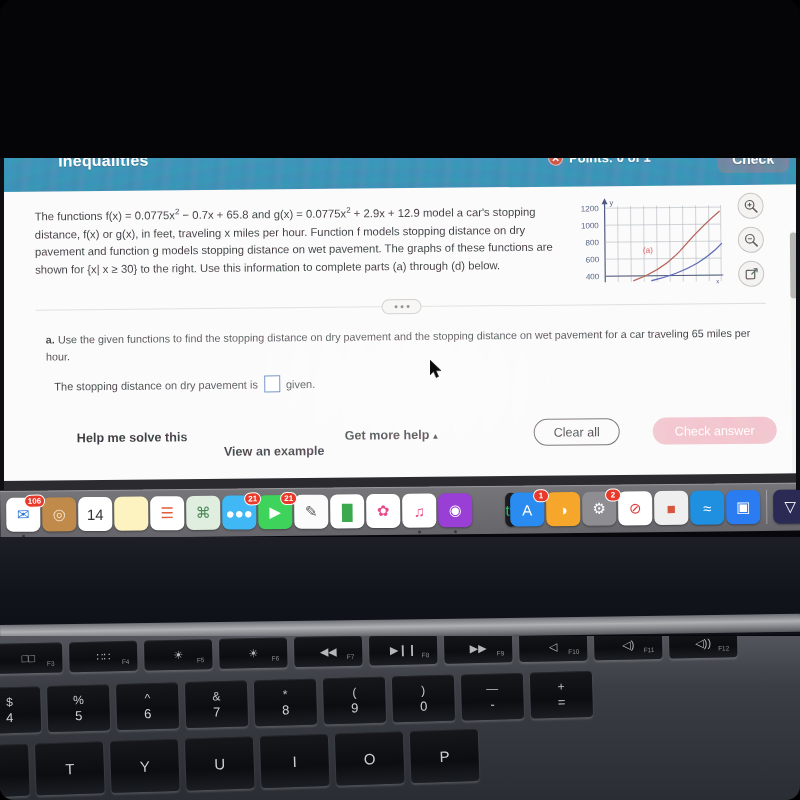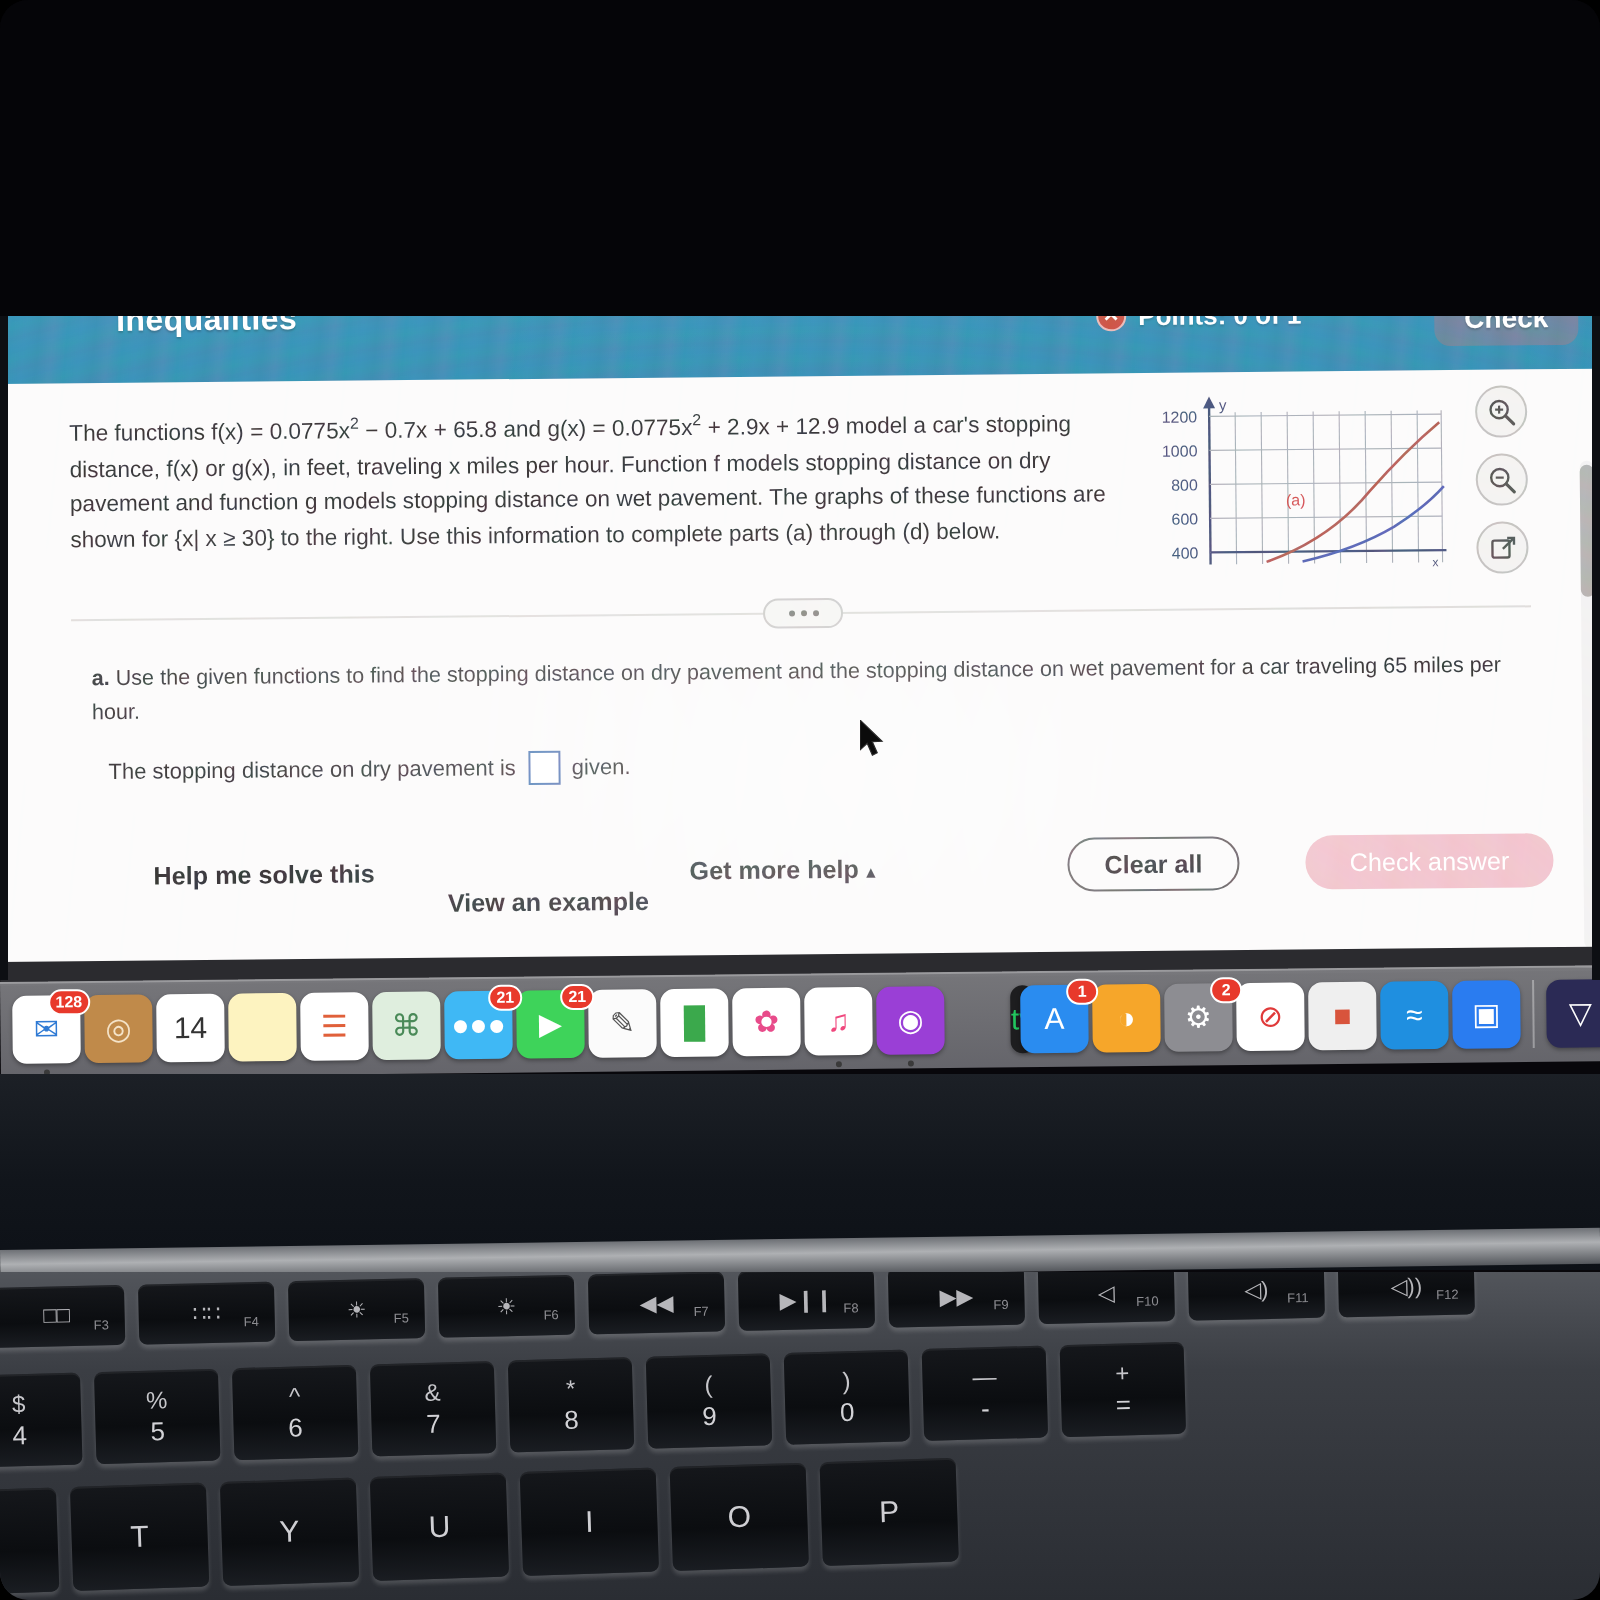--- a/index.html
+++ b/index.html
@@ -221,21 +221,20 @@
 
   .clear-btn {
     position: absolute; left: 531px; top: 4px;
     width: 86px; height: 27px;
     border-radius: 14px;
     border: 1.2px solid #4a4a4a;
     background: transparent;
     color: #17171a; font-size: 12.6px;
     display: flex; align-items: center; justify-content: center;
     cursor: pointer;
-    font-weight: bold;
   }
   .check-btn {
     position: absolute; left: 650px; top: 4px;
     width: 124px; height: 27px;
     border-radius: 14px;
     border: none;
     background: #f0b9c4;
     color: #ffffff; font-size: 12.6px;
     display: flex; align-items: center; justify-content: center;
     cursor: pointer;
@@ -530,21 +529,21 @@
     </svg>
   </div>
 
   <div class="edge-left"></div>
   <div class="edge-right"></div>
 
   <div class="screen-gap"></div>
   <div id="dock">
       <div class="dock-icon">
         <div class="glyph" style="background: rgb(255, 255, 255); color: rgb(47, 122, 212);">✉</div>
-        <span class="badge">128</span>
+        <span class="badge">106</span>
         <span class="run-dot"></span>
       </div>
       <div class="dock-icon">
         <div class="glyph" style="background: rgb(192, 138, 74); color: rgb(244, 227, 200);">◎</div>
       </div>
       <div class="dock-icon">
         <div class="glyph" style="background: rgb(255, 255, 255); color: rgb(51, 51, 51);">14</div>
       </div>
       <div class="dock-icon">
         <div class="glyph" style="background: rgb(253, 243, 192); color: rgb(138, 123, 58);"></div>

